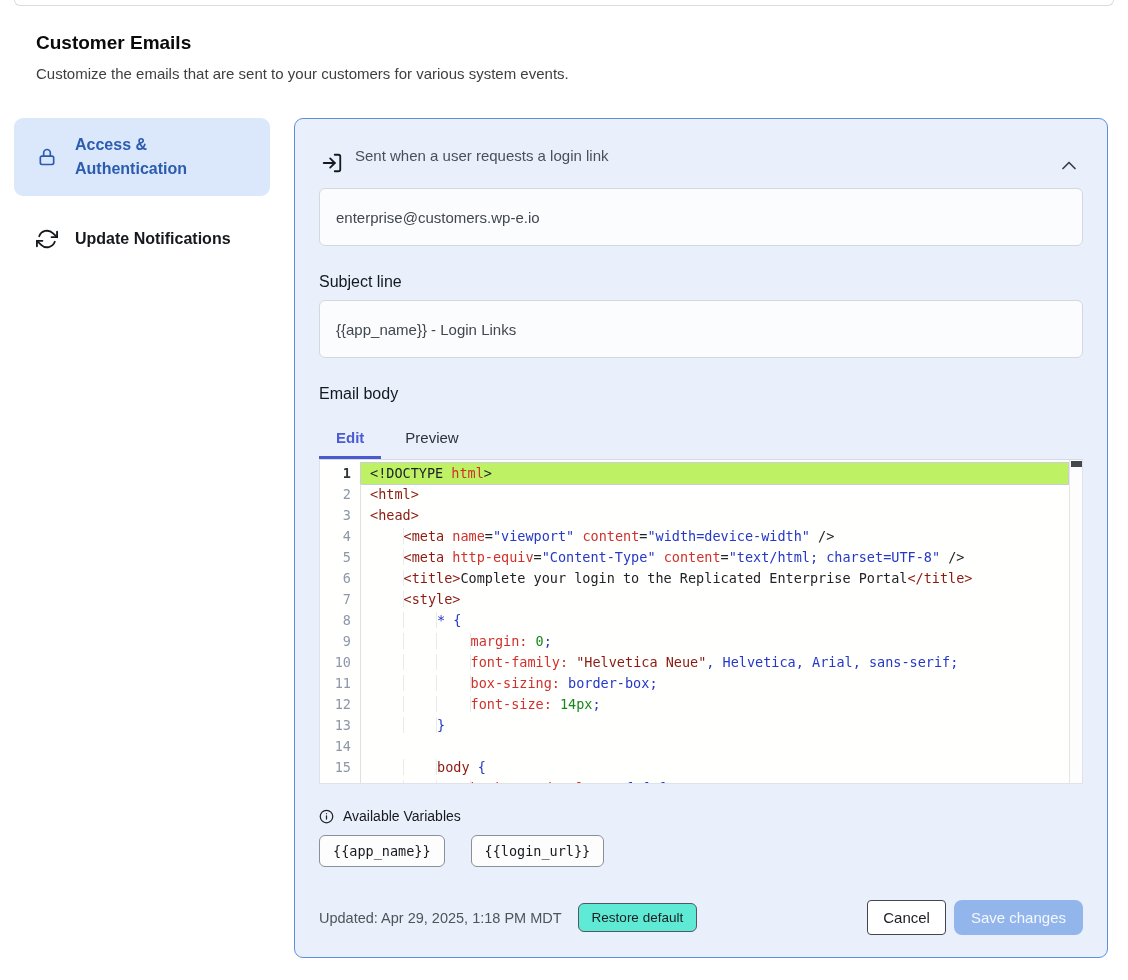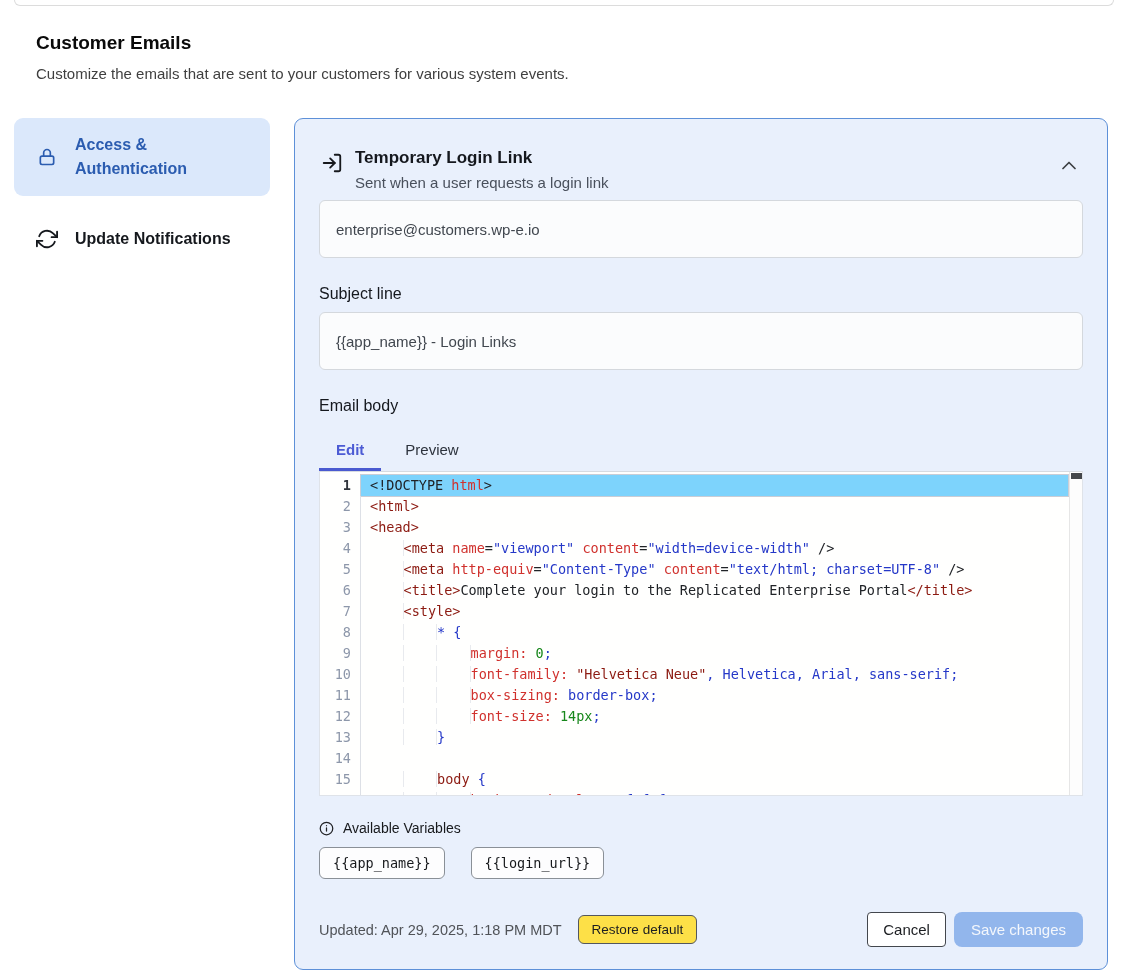--- a/index.html
+++ b/index.html
@@ -64,21 +64,21 @@
     background: #fffffe; border: 1px solid #dfe3e9; border-top-color: #d7dbe1;
     padding-top: 3px; cursor: text;
   }
   .cm-line { display: flex; height: 21px; line-height: 21px; font-family: "DejaVu Sans Mono", "Liberation Mono", monospace; font-size: 13.5px; }
   .cm-gutter {
     flex: 0 0 41px; width: 41px; text-align: right; padding-right: 9px;
     border-right: 1px solid #dde0e6; color: #8d97aa; user-select: none;
   }
   .cm-code { flex: 1; white-space: pre; padding-left: 9px; margin-right: 14px; }
   .cm-line.active .cm-gutter { color: #30343c; font-weight: 700; }
-  .cm-line.active .cm-code { background: #7dd3fc; box-shadow: 0 0 0 1px #c9cdd6; }
+  .cm-line.active .cm-code { background: #bef264; box-shadow: 0 0 0 1px #c9cdd6; }
   .c-pln { color: #202327; }
   .c-tag { color: #8c1a11; }
   .c-red { color: #d0312d; }
   .c-blu { color: #2538c8; }
   .c-grn { color: #17871b; }
   .c-ind { border-right: 1px solid #e8eaee; }
   .v-scrollbar {
     position: absolute; top: 0; right: 0; bottom: 0; width: 13px;
     background: #fdfdfd; border-left: 1px solid #e6e6e6;
   }
@@ -93,21 +93,21 @@
     background: #fdfdfe; border: 1px solid #8a9097; border-radius: 6px;
     padding: 7px 13px; cursor: pointer;
   }
 
   
   .panel-footer { display: flex; align-items: center; margin-top: 33px; }
   .updated { font-size: 14.5px; color: #505358; }
   .btn { font-family: "Liberation Sans", "DejaVu Sans", sans-serif; cursor: pointer; }
   .btn-restore {
     margin-left: 16px; font-size: 13.5px; color: #1b1d21;
-    background: #fde047; border: 1px solid #53575e; border-radius: 6px; padding: 6px 13px;
+    background: #5eead4; border: 1px solid #53575e; border-radius: 6px; padding: 6px 13px;
   }
   .footer-spacer { flex: 1; }
   .btn-cancel {
     font-size: 15px; color: #1b1d21; background: #ffffff;
     border: 1px solid #43474d; border-radius: 4px; padding: 8px 15px;
   }
   .btn-save {
     margin-left: 8px; font-size: 15px; color: #f4f7fc;
     background: #92b6ec; border: none; border-radius: 8px; padding: 9px 17px;
   }
@@ -149,21 +149,20 @@
 
     <div class="panel-header">
       <span class="p-icon">
         <svg width="22" height="22" viewBox="0 0 24 24" fill="none" stroke="#17191d" stroke-width="2" stroke-linecap="round" stroke-linejoin="round">
           <path d="M15 3h4a2 2 0 0 1 2 2v14a2 2 0 0 1-2 2h-4"></path>
           <polyline points="10 17 15 12 10 7"></polyline>
           <line x1="15" y1="12" x2="3" y2="12"></line>
         </svg>
       </span>
       <div class="p-titles">
-        <div class="p-title">Temporary Login Link</div>
         <div class="p-subtitle">Sent when a user requests a login link</div>
       </div>
       <button class="collapse-btn">
         <span>
           <svg width="14" height="9" viewBox="0 0 14 9" fill="none" stroke="#3c4043" stroke-width="1.7" stroke-linecap="round" stroke-linejoin="round">
             <polyline points="1 7.5 7 1.5 13 7.5"></polyline>
           </svg>
         </span>
       </button>
     </div>

